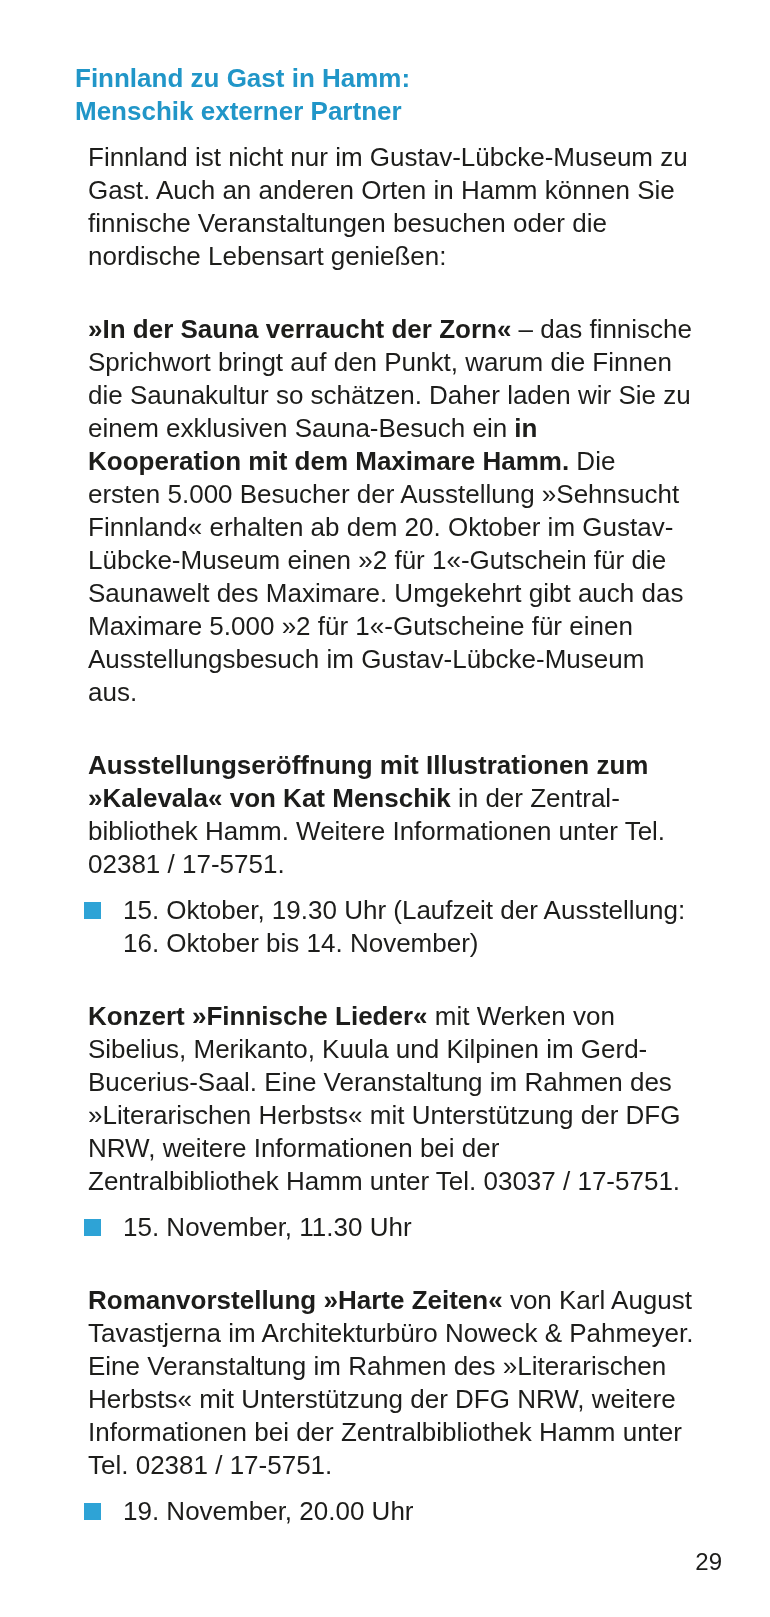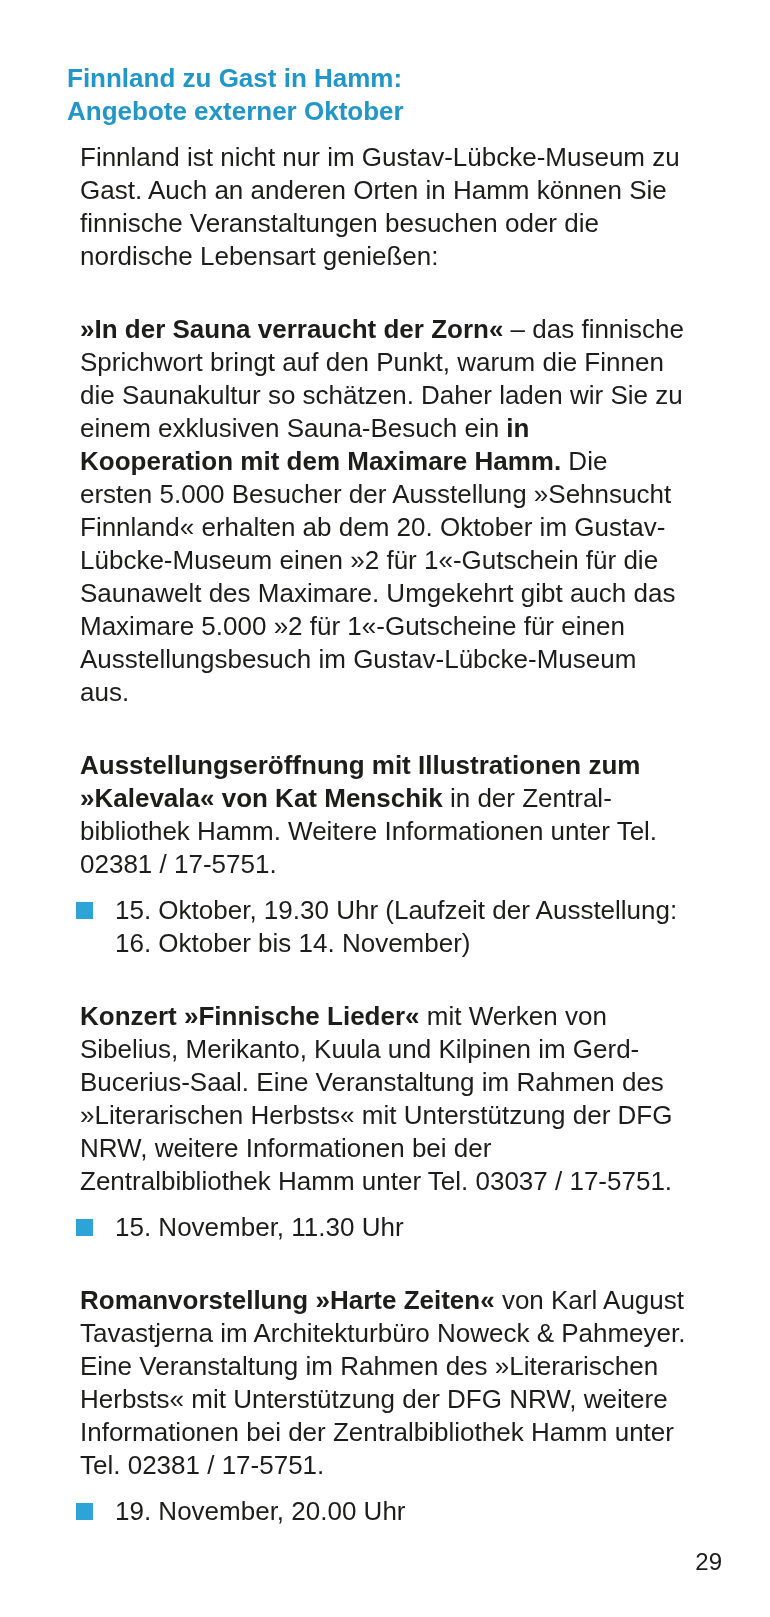--- a/index.html
+++ b/index.html
@@ -13,21 +13,21 @@
   body{
     width:770px;height:1617px;
     background:var(--paper);
     position:relative;
     font-family:"Liberation Sans", sans-serif;
     color:var(--ink);
     overflow:hidden;
   }
   .content{
     position:absolute;
-    left:67px;top:62px;
+    left:75px;top:62px;
     width:632px;
     font-size:26px;
     line-height:33px;
   }
   .heading{
     margin:0;
     font-size:26px;
     line-height:33px;
     font-weight:bold;
     color:var(--accent);
@@ -62,21 +62,21 @@
   }
 </style>
 </head>
 <body>
 
 <main class="page">
   <section class="content">
 
     <h1 class="heading">
       <span class="heading-line">Finnland zu Gast in Hamm:</span>
-      <span class="heading-line">Angebote externer Oktober</span>
+      <span class="heading-line">Menschik externer Partner</span>
     </h1>
 
     <p class="para">Finnland ist nicht nur im Gustav-Lübcke-Museum zu Gast. Auch an anderen Orten in Hamm können Sie finnische Veranstaltungen besuchen oder die nordische Lebensart genießen:</p>
 
     <p class="para spaced"><strong>»In der Sauna verraucht der Zorn«</strong><span> – das finnische Sprichwort bringt auf den Punkt, warum die Finnen die Saunakultur so schätzen. Daher laden wir Sie zu einem exklusiven Sauna-Besuch ein </span><strong>in Kooperation mit dem Maximare Hamm.</strong><span> Die ersten 5.000 Besucher der Ausstellung »Sehnsucht Finnland« erhalten ab dem 20. Oktober im Gustav-Lübcke-Museum einen »2 für 1«-Gutschein für die Saunawelt des Maximare. Umgekehrt gibt auch das Maximare 5.000 »2 für 1«-Gutscheine für einen Ausstellungsbesuch im Gustav-Lübcke-Museum aus.</span></p>
 
     <p class="para spaced"><strong>Ausstellungseröffnung mit Illustrationen zum »Kalevala« von Kat Menschik</strong><span> in der Zentral­bibliothek Hamm. Weitere Informationen unter Tel. 02381 / 17-5751.</span></p>
 
     <div class="bullet-item">
       <span class="bullet-square"></span>

